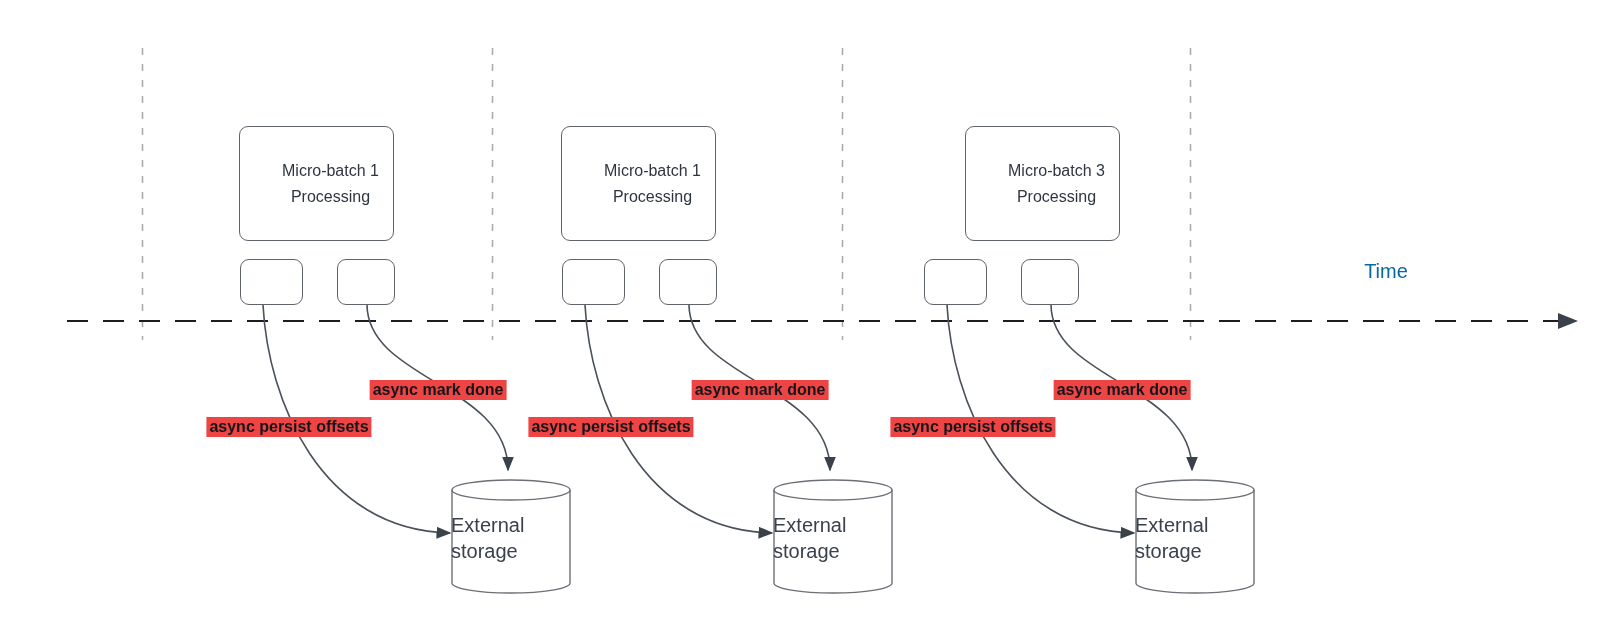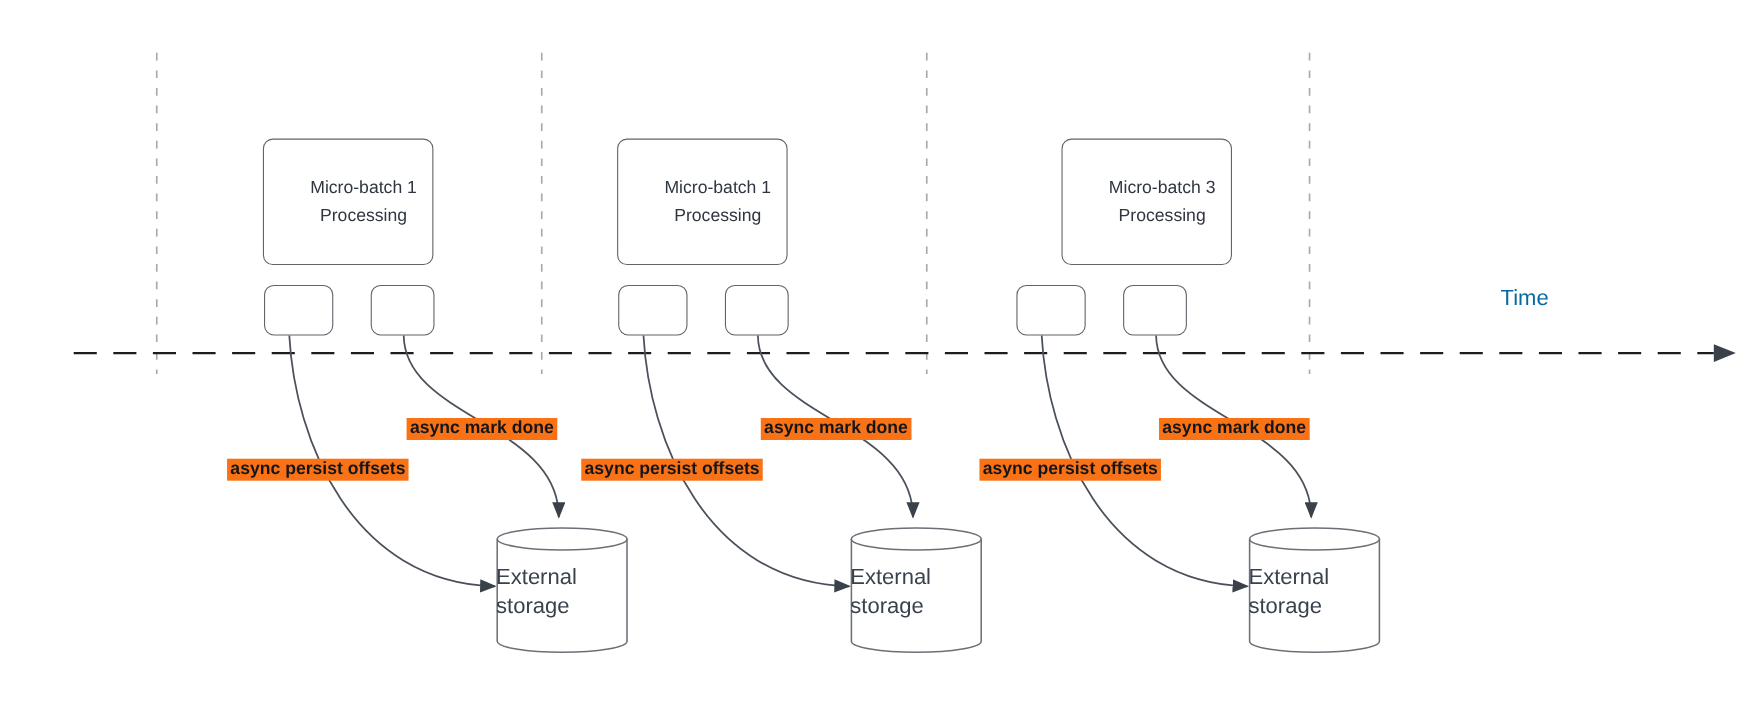--- a/index.html
+++ b/index.html
@@ -39,21 +39,21 @@
     height: 46px;
     border: 1.5px solid #5f646b;
     border-radius: 9px;
     background: #ffffff;
     box-sizing: border-box;
     top: 259px;
   }
   .edge-label {
     position: absolute;
     transform: translateX(-50%);
-    background: #f97316;
+    background: #ef4444;
     color: #14161a;
     font-size: 16px;
     font-weight: 700;
     white-space: nowrap;
     padding: 0 3px;
     line-height: 20px;
   }
   .storage-label {
     position: absolute;
     width: 120px;

